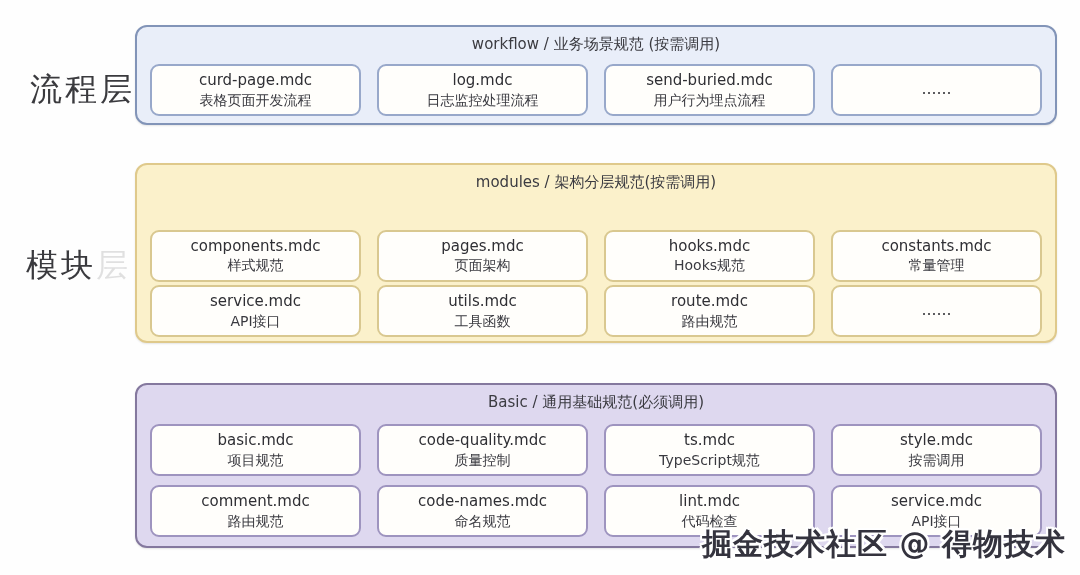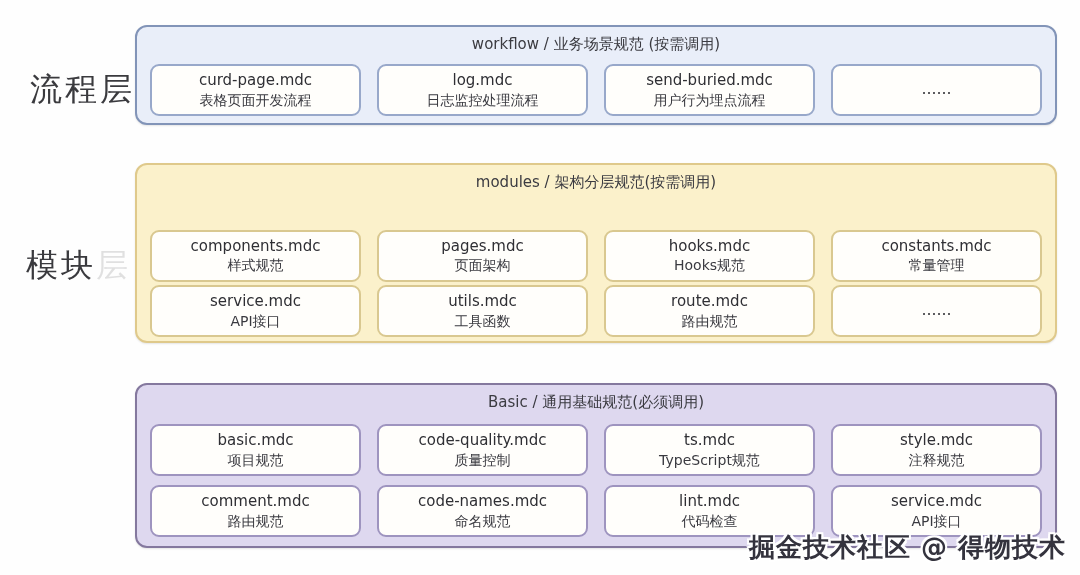--- a/index.html
+++ b/index.html
@@ -33,21 +33,21 @@
   .card{
     background:var(--card-bg);border:2px solid;border-radius:9px;box-sizing:border-box;
     display:flex;flex-direction:column;align-items:center;justify-content:center;gap:2px;
   }
   .layer-workflow .card{border-color:var(--workflow-card-border);}
   .layer-modules .card{border-color:var(--modules-card-border);}
   .layer-basic .card{border-color:var(--basic-card-border);}
   .card-title{font-size:15px;color:#2f2f34;line-height:1.25;}
   .card-sub{font-size:14px;color:#3a3a40;line-height:1.25;}
   .watermark{
-    position:absolute;right:14px;bottom:10px;font-size:26px;font-weight:bold;
+    position:absolute;right:14px;bottom:10px;font-size:30px;font-weight:bold;
     color:#34333e;letter-spacing:1px;white-space:nowrap;z-index:5;
     text-shadow:-2px -2px 0 #fff,2px -2px 0 #fff,-2px 2px 0 #fff,2px 2px 0 #fff,
                  0 -2px 0 #fff,0 2px 0 #fff,-2px 0 0 #fff,2px 0 0 #fff;
   }
 </style>
 </head>
 <body>
 
 <div class="canvas">
 
@@ -124,21 +124,21 @@
       <div class="card">
         <div class="card-title">code-quality.mdc</div>
         <div class="card-sub">质量控制</div>
       </div>
       <div class="card">
         <div class="card-title">ts.mdc</div>
         <div class="card-sub">TypeScript规范</div>
       </div>
       <div class="card">
         <div class="card-title">style.mdc</div>
-        <div class="card-sub">注释规范</div>
+        <div class="card-sub">按需调用</div>
       </div>
       <div class="card">
         <div class="card-title">comment.mdc</div>
         <div class="card-sub">路由规范</div>
       </div>
       <div class="card">
         <div class="card-title">code-names.mdc</div>
         <div class="card-sub">命名规范</div>
       </div>
       <div class="card">

